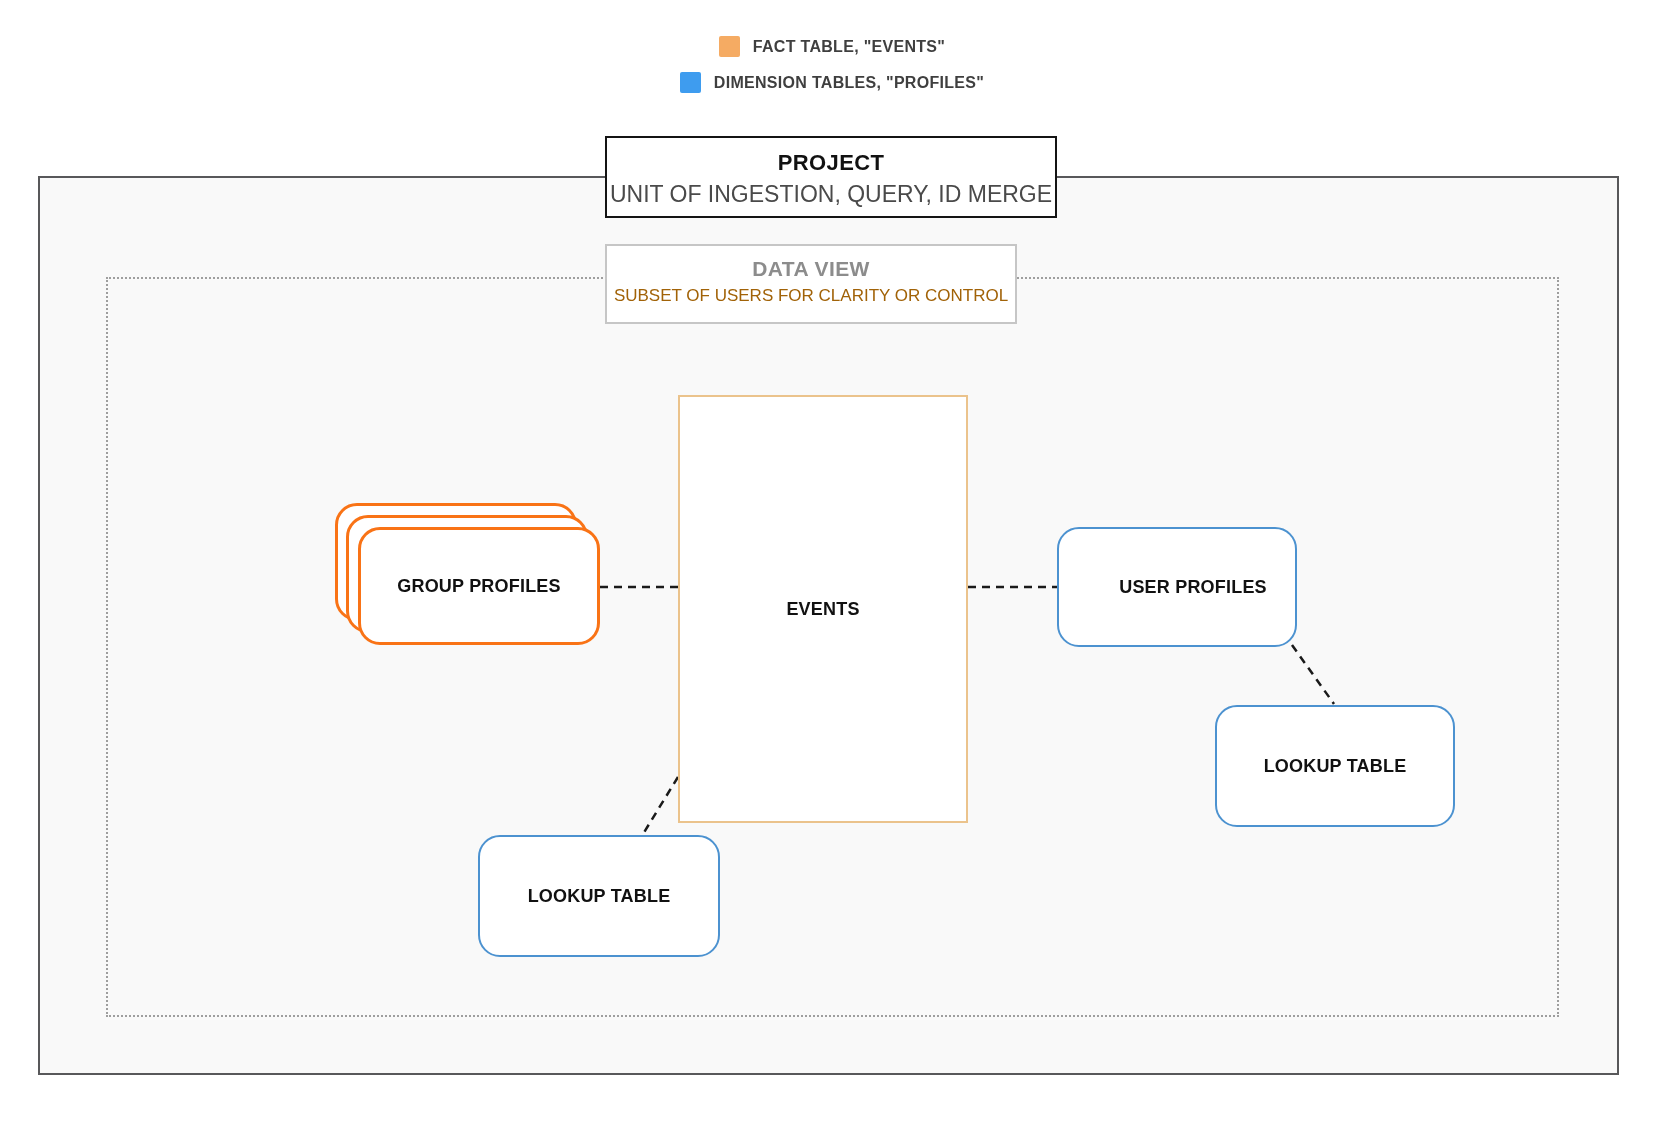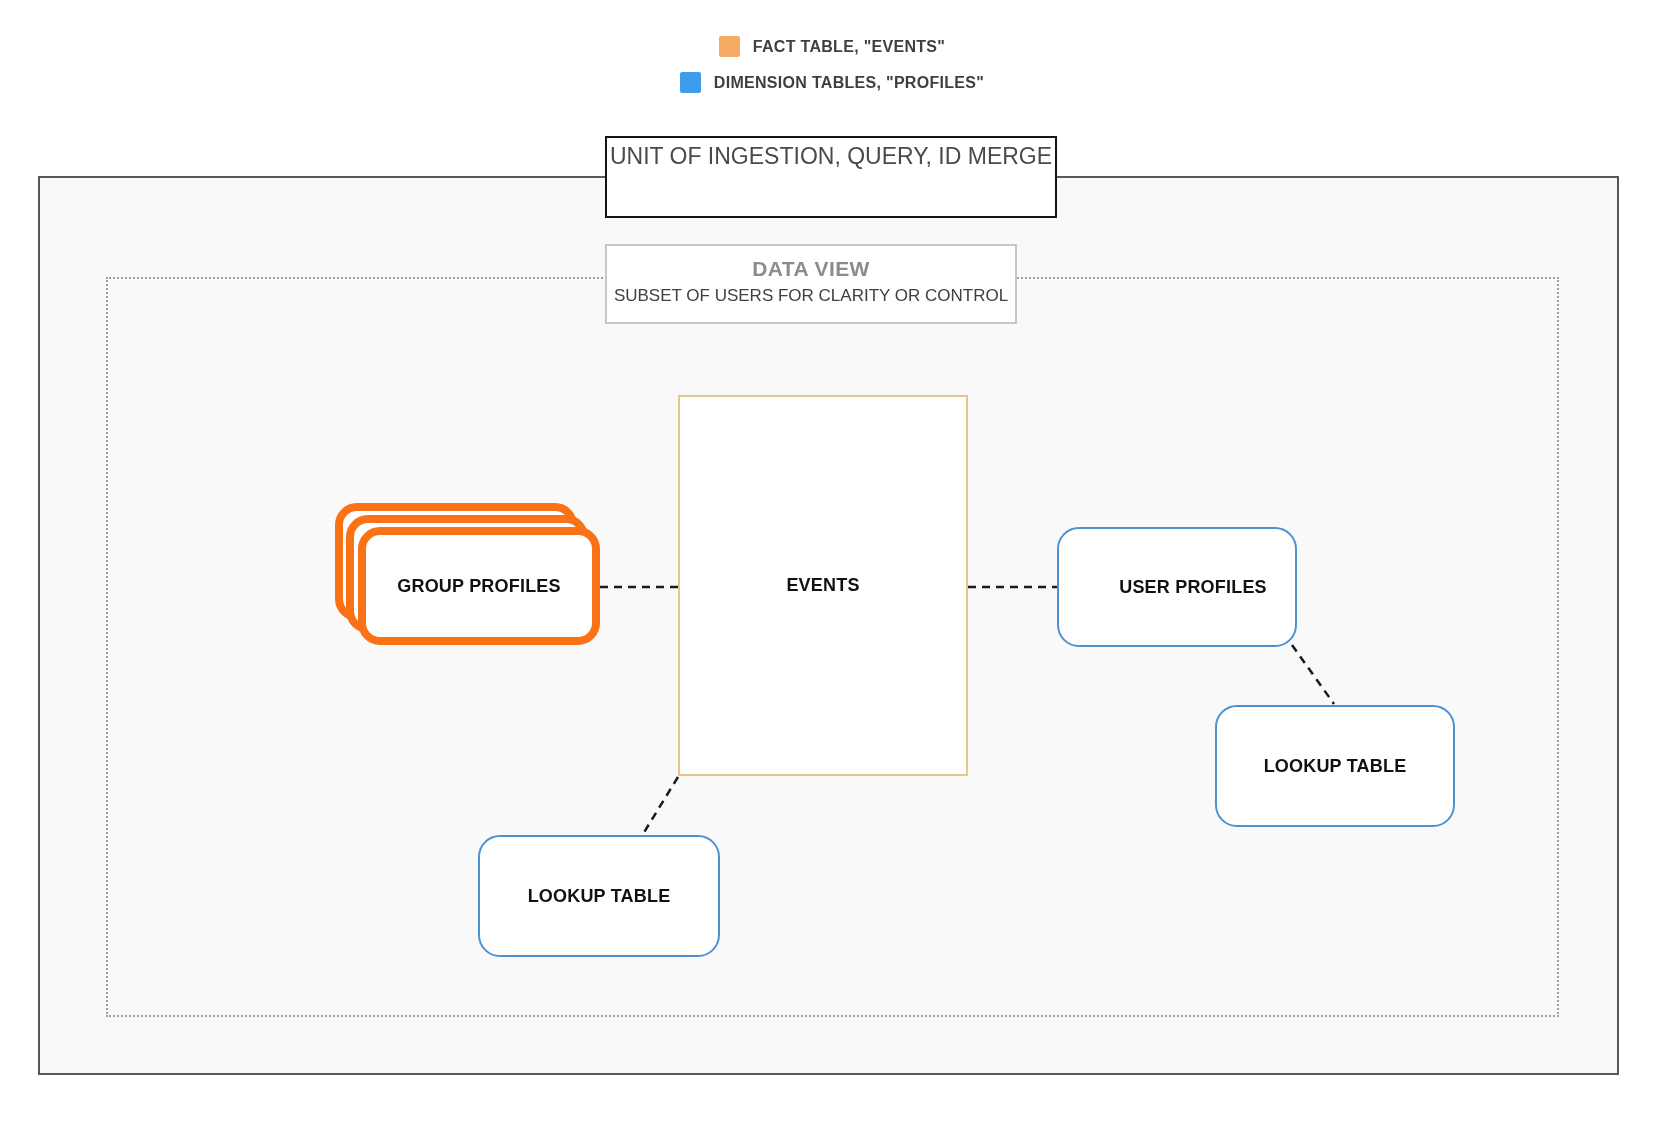--- a/index.html
+++ b/index.html
@@ -24,38 +24,38 @@
 
   
   .project-box { position:absolute; left:605px; top:136px; width:452px; height:82px;
                  background:#ffffff; border:2px solid #141414; text-align:center; z-index:5; }
   .project-title { margin-top:12px; font-size:22px; font-weight:bold; color:#111111; letter-spacing:0.4px; }
   .project-sub   { margin-top:5px;  font-size:23px; color:#4A4A4A; }
 
   .dataview-box { position:absolute; left:605px; top:244px; width:412px; height:80px;
                   background:#ffffff; border:2px solid #C6C6C6; text-align:center; z-index:5; }
   .dataview-title { margin-top:11px; font-size:21px; font-weight:bold; color:#8C8C8C; letter-spacing:0.4px; }
-  .dataview-sub   { margin-top:5px;  font-size:17px; color:#404040; }
+  .dataview-sub   { margin-top:5px;  font-size:17px; color:#a16207; }
 
   
-  .events-box { position:absolute; left:678px; top:395px; width:290px; height:381px;
+  .events-box { position:absolute; left:678px; top:395px; width:290px; height:428px;
                 background:#ffffff; border:2px solid #EBC38C;
                 display:flex; align-items:center; justify-content:center; z-index:3; }
   .node-label { font-size:18px; font-weight:bold; color:#111111; letter-spacing:0.2px; }
 
   .node { position:absolute; background:#ffffff; border:2px solid #4C92D0; border-radius:22px;
           display:flex; align-items:center; justify-content:center; z-index:3; }
   .node-user-profiles { left:1057px; top:527px; width:240px; height:120px;padding-left:32px; }
   .node-lookup-right  { left:1215px; top:705px; width:240px; height:122px; }
   .node-lookup-bottom { left:478px;  top:835px; width:242px; height:122px; }
 
   
   .group-stack { position:absolute; left:335px; top:503px; width:266px; height:143px; z-index:3; }
   .stack-layer { position:absolute; width:242px; height:118px; background:#ffffff;
-                 border:8px solid #f97316; border-radius:22px; }
+                 border:3px solid #f97316; border-radius:22px; }
   .stack-back-2 { left:0;  top:0;  }
   .stack-back-1 { left:11px; top:12px; }
   .stack-front  { left:23px; top:24px; display:flex; align-items:center; justify-content:center; }
 
   
   .connectors { position:absolute; left:0; top:0; width:1664px; height:1128px;
                 z-index:2; pointer-events:none; }
 </style>
 </head>
 <body>
@@ -71,20 +71,21 @@
       <span class="legend-swatch swatch-dim"></span>
       <span class="legend-label">DIMENSION TABLES, "PROFILES"</span>
     </div>
   </div>
 
   <div class="outer-rect"></div>
 
   <div class="dotted-rect"></div>
 
   <div class="project-box">
+    <div class="project-title">PROJECT</div>
     <div class="project-sub">UNIT OF INGESTION, QUERY, ID MERGE</div>
   </div>
 
   <div class="dataview-box">
     <div class="dataview-title">DATA VIEW</div>
     <div class="dataview-sub">SUBSET OF USERS FOR CLARITY OR CONTROL</div>
   </div>
 
   <svg class="connectors" viewBox="0 0 1664 1128" xmlns="http://www.w3.org/2000/svg">
     <line x1="600" y1="587" x2="678" y2="587" stroke="#1A1A1A" stroke-width="2.5" stroke-dasharray="8 6"></line>

